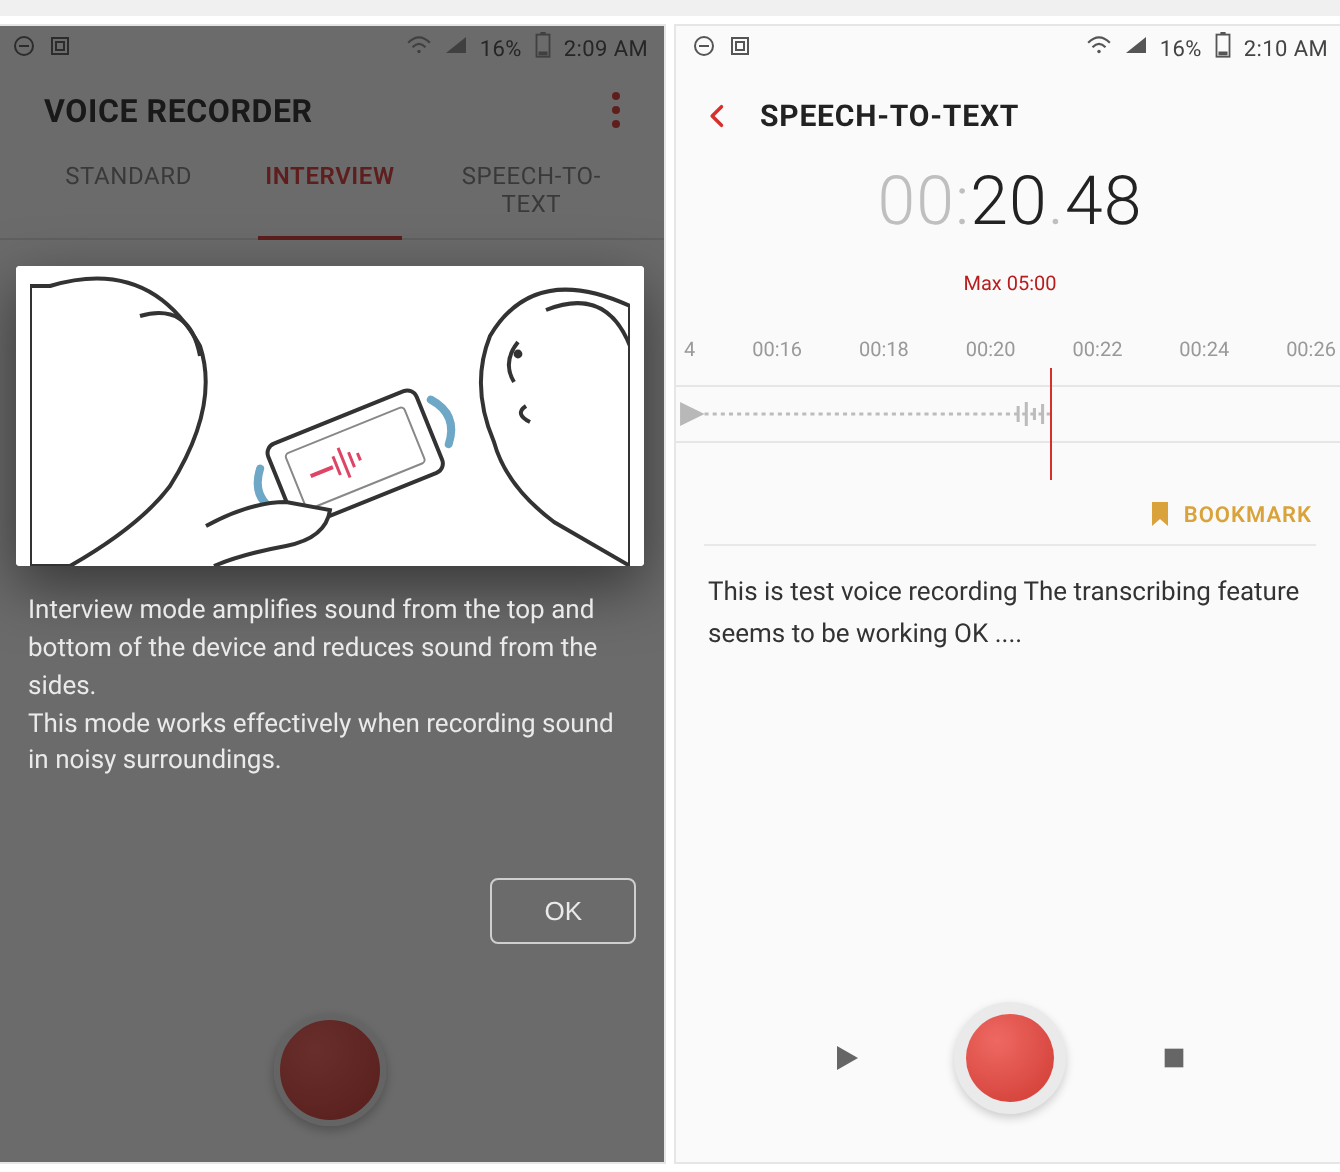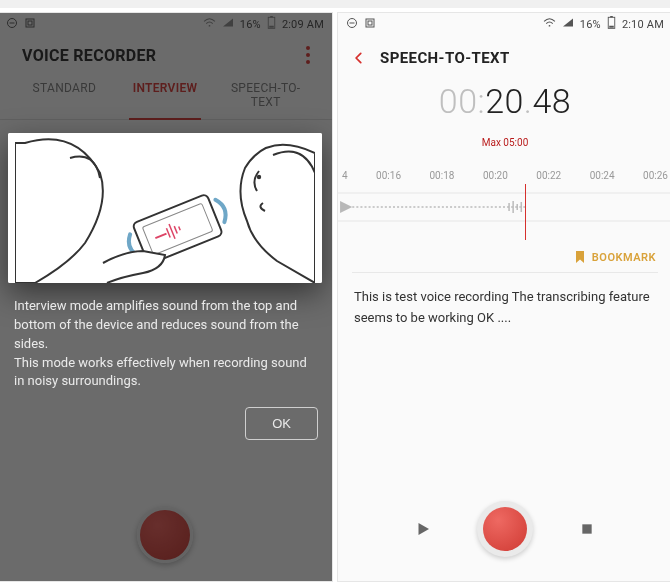--- a/index.html
+++ b/index.html
@@ -147,20 +147,21 @@
     justify-content: flex-end;
     padding: 10px 14px 14px 14px;
   }
   .ok-btn {
     border: 1.6px solid #cfcfcf;
     color: #eaeaea;
     font-size: 13px;
     padding: 8px 26px;
     border-radius: 4px;
     background: transparent;
+    margin-top: 32px;
   }
 
   
   .header2 {
     display: flex;
     align-items: center;
     gap: 14px;
     padding: 14px 14px 8px 14px;
   }
   .chev-left svg { display: block; }

